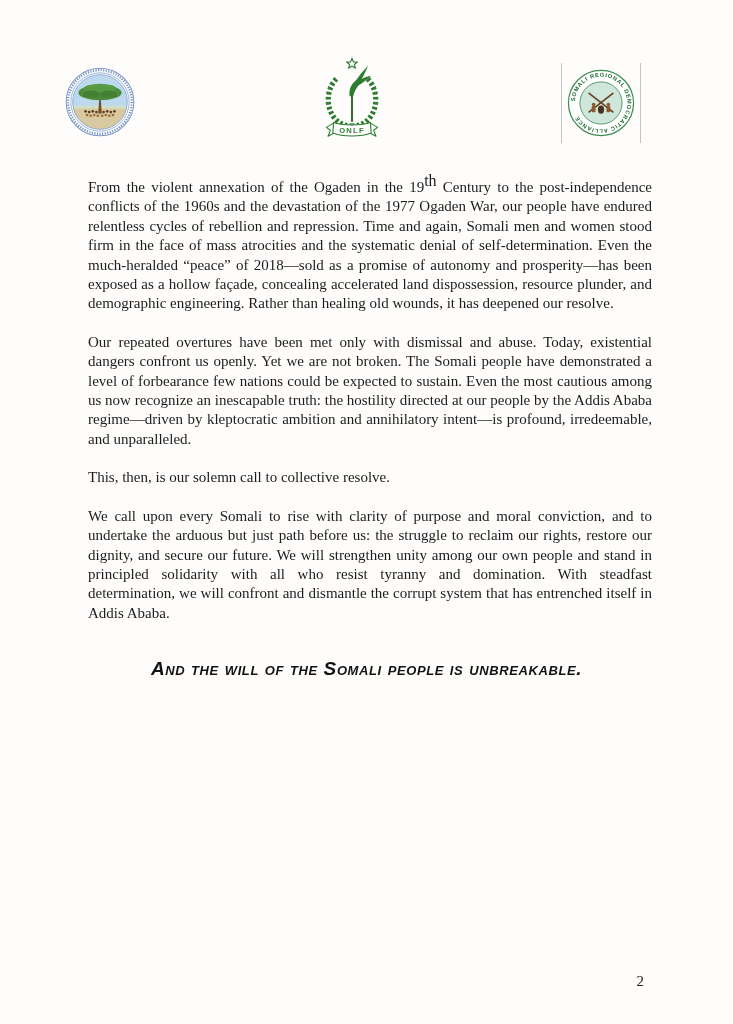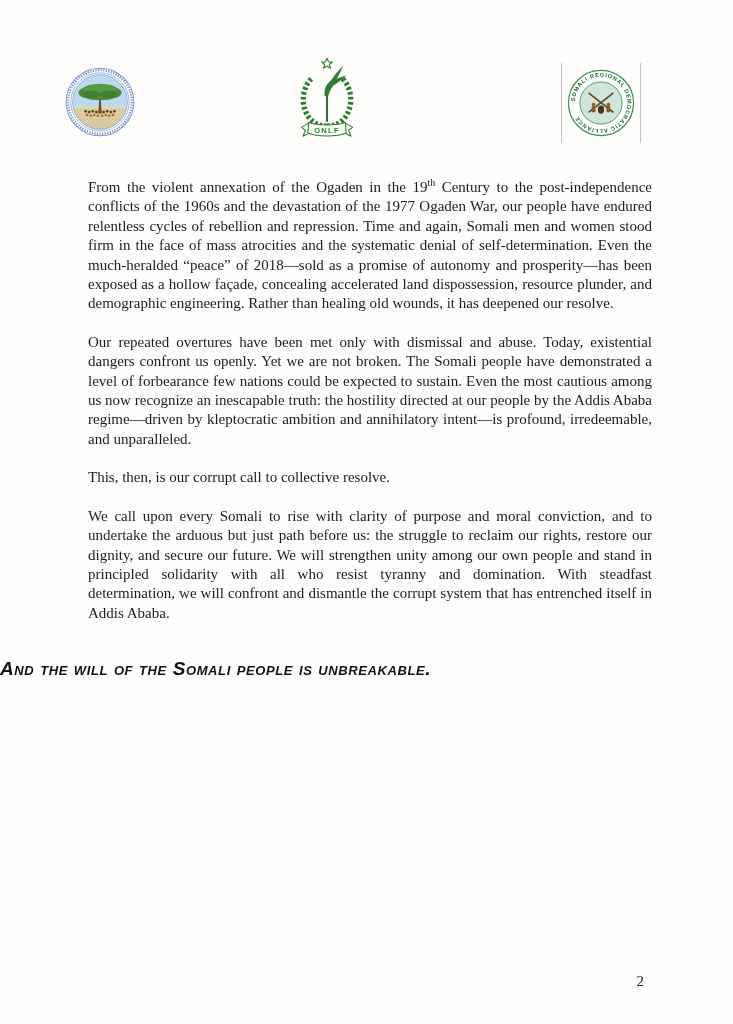--- a/index.html
+++ b/index.html
@@ -8,35 +8,35 @@
     width:733px;height:1024px;
     margin:0 auto;
     background:#fefdfc;
     overflow:hidden;
     font-family:"Liberation Serif", serif;
     color:#1c1c1c;
   }
   
   .logo{position:absolute;}
   .logo-left{left:64px;top:66px;width:72px;height:72px;}
-  .logo-center{left:287px;top:56px;width:80px;height:90px;}
+  .logo-center{left:312px;top:56px;width:80px;height:90px;}
   .logo-right{left:561px;top:63px;width:80px;height:80px;border-left:1px solid #c4c4c4;border-right:1px solid #c4c4c4;box-sizing:border-box;padding:2px;}
   .logo svg{width:100%;height:100%;display:block;}
   
   .text-block{
     position:absolute;left:88px;top:178px;width:564px;
     font-size:15px;line-height:19.4px;text-align:justify;
   }
   .text-block p{margin:0 0 19px 0;}
   .text-block p.tight{margin-bottom:0;}
-  .text-block sup{font-size:10px;line-height:0;vertical-align:super;}
+  .text-block sup{font-size:16px;line-height:0;vertical-align:super;}
   
   .slogan{
     position:absolute;left:0;top:658px;width:733px;
-    text-align:left;
+    text-align:center;
     font-family:"Liberation Sans", sans-serif;
     font-weight:bold;font-style:italic;
     font-variant:small-caps;
     font-size:19px;letter-spacing:0.6px;
     color:#111;
   }
   
   .page-number{
     position:absolute;right:89px;bottom:34px;
     font-size:15px;color:#222;
@@ -126,21 +126,21 @@
       <ellipse cx="50" cy="59" rx="4.2" ry="5.5" fill="#4a3220"></ellipse>
     </svg>
   </div>
 
   <div class="text-block">
     <p><span>From the violent annexation of the Ogaden in the 19</span><sup>th</sup><span> Century to the post-independence conflicts of the 1960s and the devastation of the 1977 Ogaden War, our people have endured relentless cycles of rebellion and repression. Time and again, Somali men and women stood firm in the face of mass atrocities and the systematic denial of self-determination. Even the much-heralded “peace” of 2018—sold as a promise of autonomy and prosperity—has been exposed as a hollow façade, concealing accelerated land dispossession, resource plunder, and demographic engineering. Rather than healing old wounds, it has deepened our resolve.</span></p>
 
 
     <p>Our repeated overtures have been met only with dismissal and abuse. Today, existential dangers confront us openly. Yet we are not broken. The Somali people have demonstrated a level of forbearance few nations could be expected to sustain. Even the most cautious among us now recognize an inescapable truth: the hostility directed at our people by the Addis Ababa regime—driven by kleptocratic ambition and annihilatory intent—is profound, irredeemable, and unparalleled.</p>
 
-    <p>This, then, is our corrupt call to collective resolve.</p>
+    <p>This, then, is our solemn call to collective resolve.</p>
 
     <p>We call upon every Somali to rise with clarity of purpose and moral conviction, and to undertake the arduous but just path before us: the struggle to reclaim our rights, restore our dignity, and secure our future. We will strengthen unity among our own people and stand in principled solidarity with all who resist tyranny and domination. With steadfast determination, we will confront and dismantle the corrupt system that has entrenched itself in Addis Ababa.</p>
 
   </div>
 
   <div class="slogan">And the will of the Somali people is unbreakable.</div>
 
   <div class="page-number">2</div>
 
 </div>

